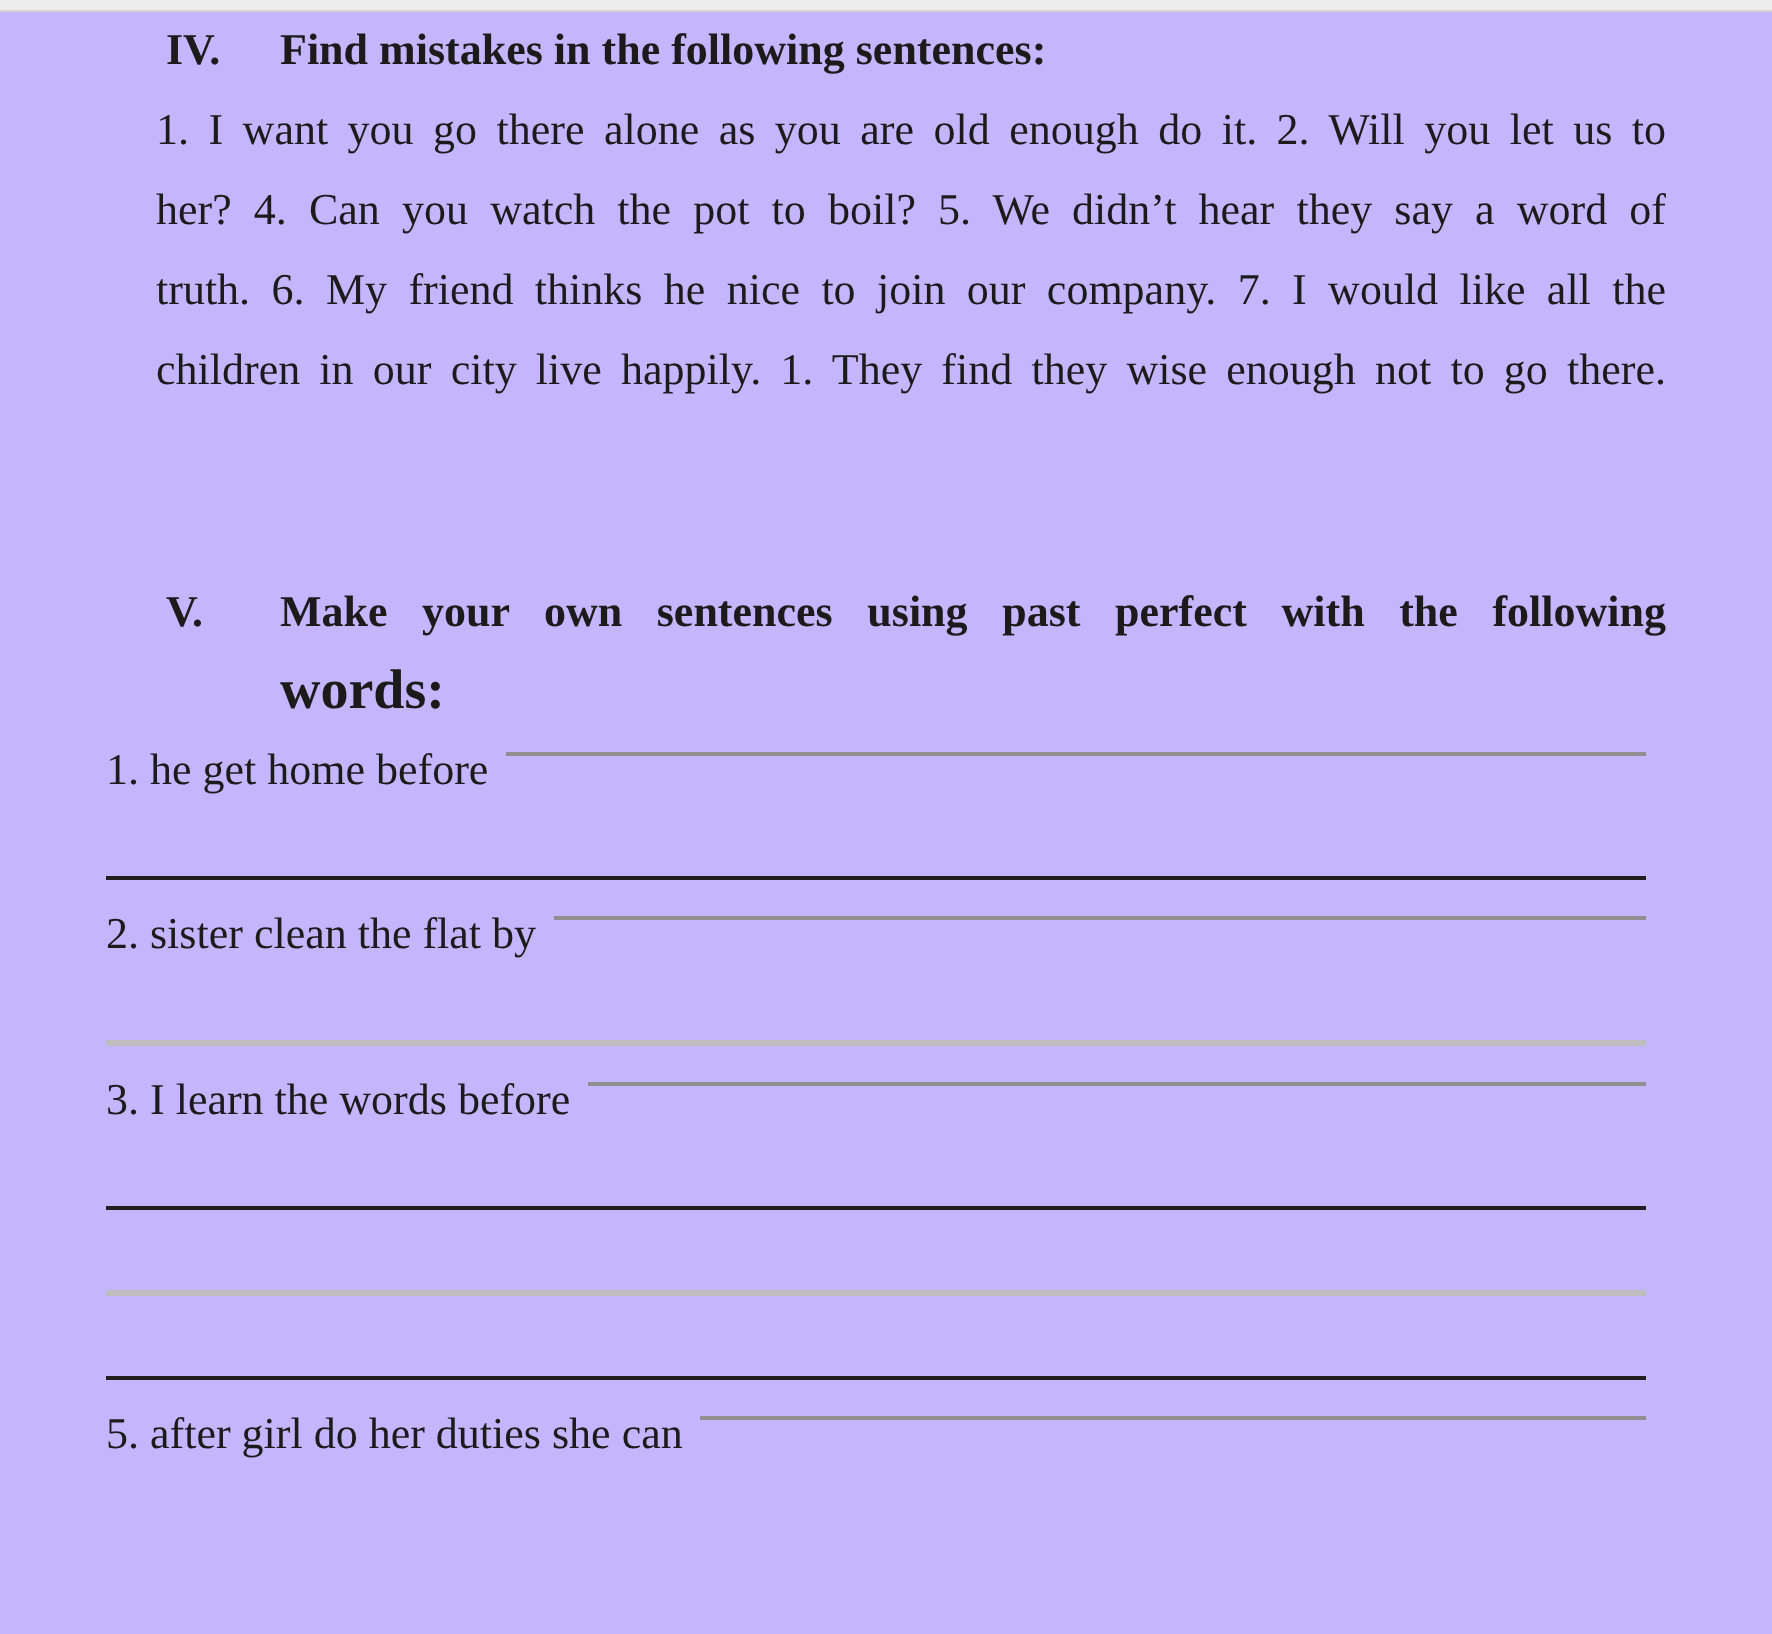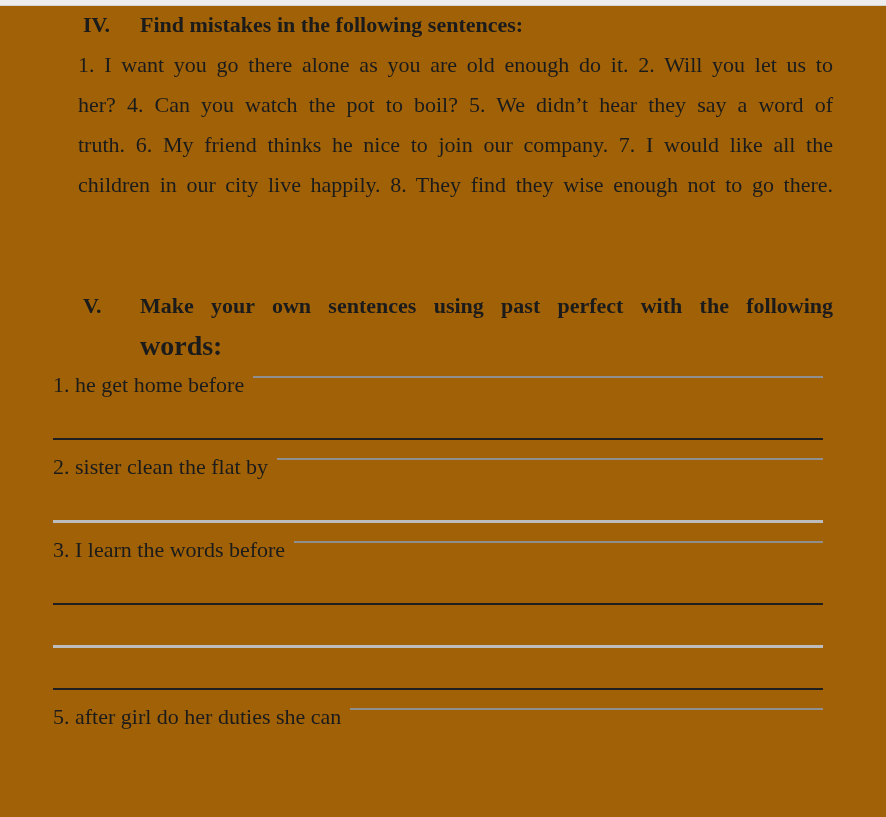--- a/index.html
+++ b/index.html
@@ -3,21 +3,21 @@
 <meta charset="utf-8">
 <style>
   html, body { margin: 0; padding: 0; }
   body {
     width: 886px; height: 817px;
     background: #ffffff;
     font-family: "Liberation Serif", "DejaVu Serif", serif;
     color: #1b1b1b;
     overflow: hidden;
   }
-  .page { position: relative; width: 886px; height: 817px; background: #a16207; }
+  .page { position: relative; width: 886px; height: 817px; background: #c4b5fd; }
 
   .top-strip {
     position: absolute; left: 0; top: 0; width: 886px; height: 5px;
     background: #ededed; border-bottom: 1px solid #d4d4d4;
   }
 
   
   .heading-row {
     position: absolute; display: flex; align-items: baseline;
     font-weight: bold; font-size: 22px; line-height: 40px;
@@ -61,21 +61,21 @@
 
   <div class="heading-row h4-row">
     <span class="h-num">IV.</span>
     <span>Find mistakes in the following sentences:</span>
   </div>
 
   <div class="para4">
     <div class="pline">1. I want you go there alone as you are old enough do it. 2. Will you let us to</div>
     <div class="pline">her? 4. Can you watch the pot to boil? 5. We didn’t hear they say a word of</div>
     <div class="pline">truth. 6. My friend thinks he nice to join our company. 7. I would like all the</div>
-    <div class="pline">children in our city live happily. 8. They find they wise enough not to go there.</div>
+    <div class="pline">children in our city live happily. 1. They find they wise enough not to go there.</div>
   </div>
 
   <div class="heading-row h5-row">
     <span class="h-num">V.</span>
     <span class="h5-title">Make your own sentences using past perfect with the following</span>
   </div>
   <div class="h5-words">words:</div>
 
   <div class="rows">
 

